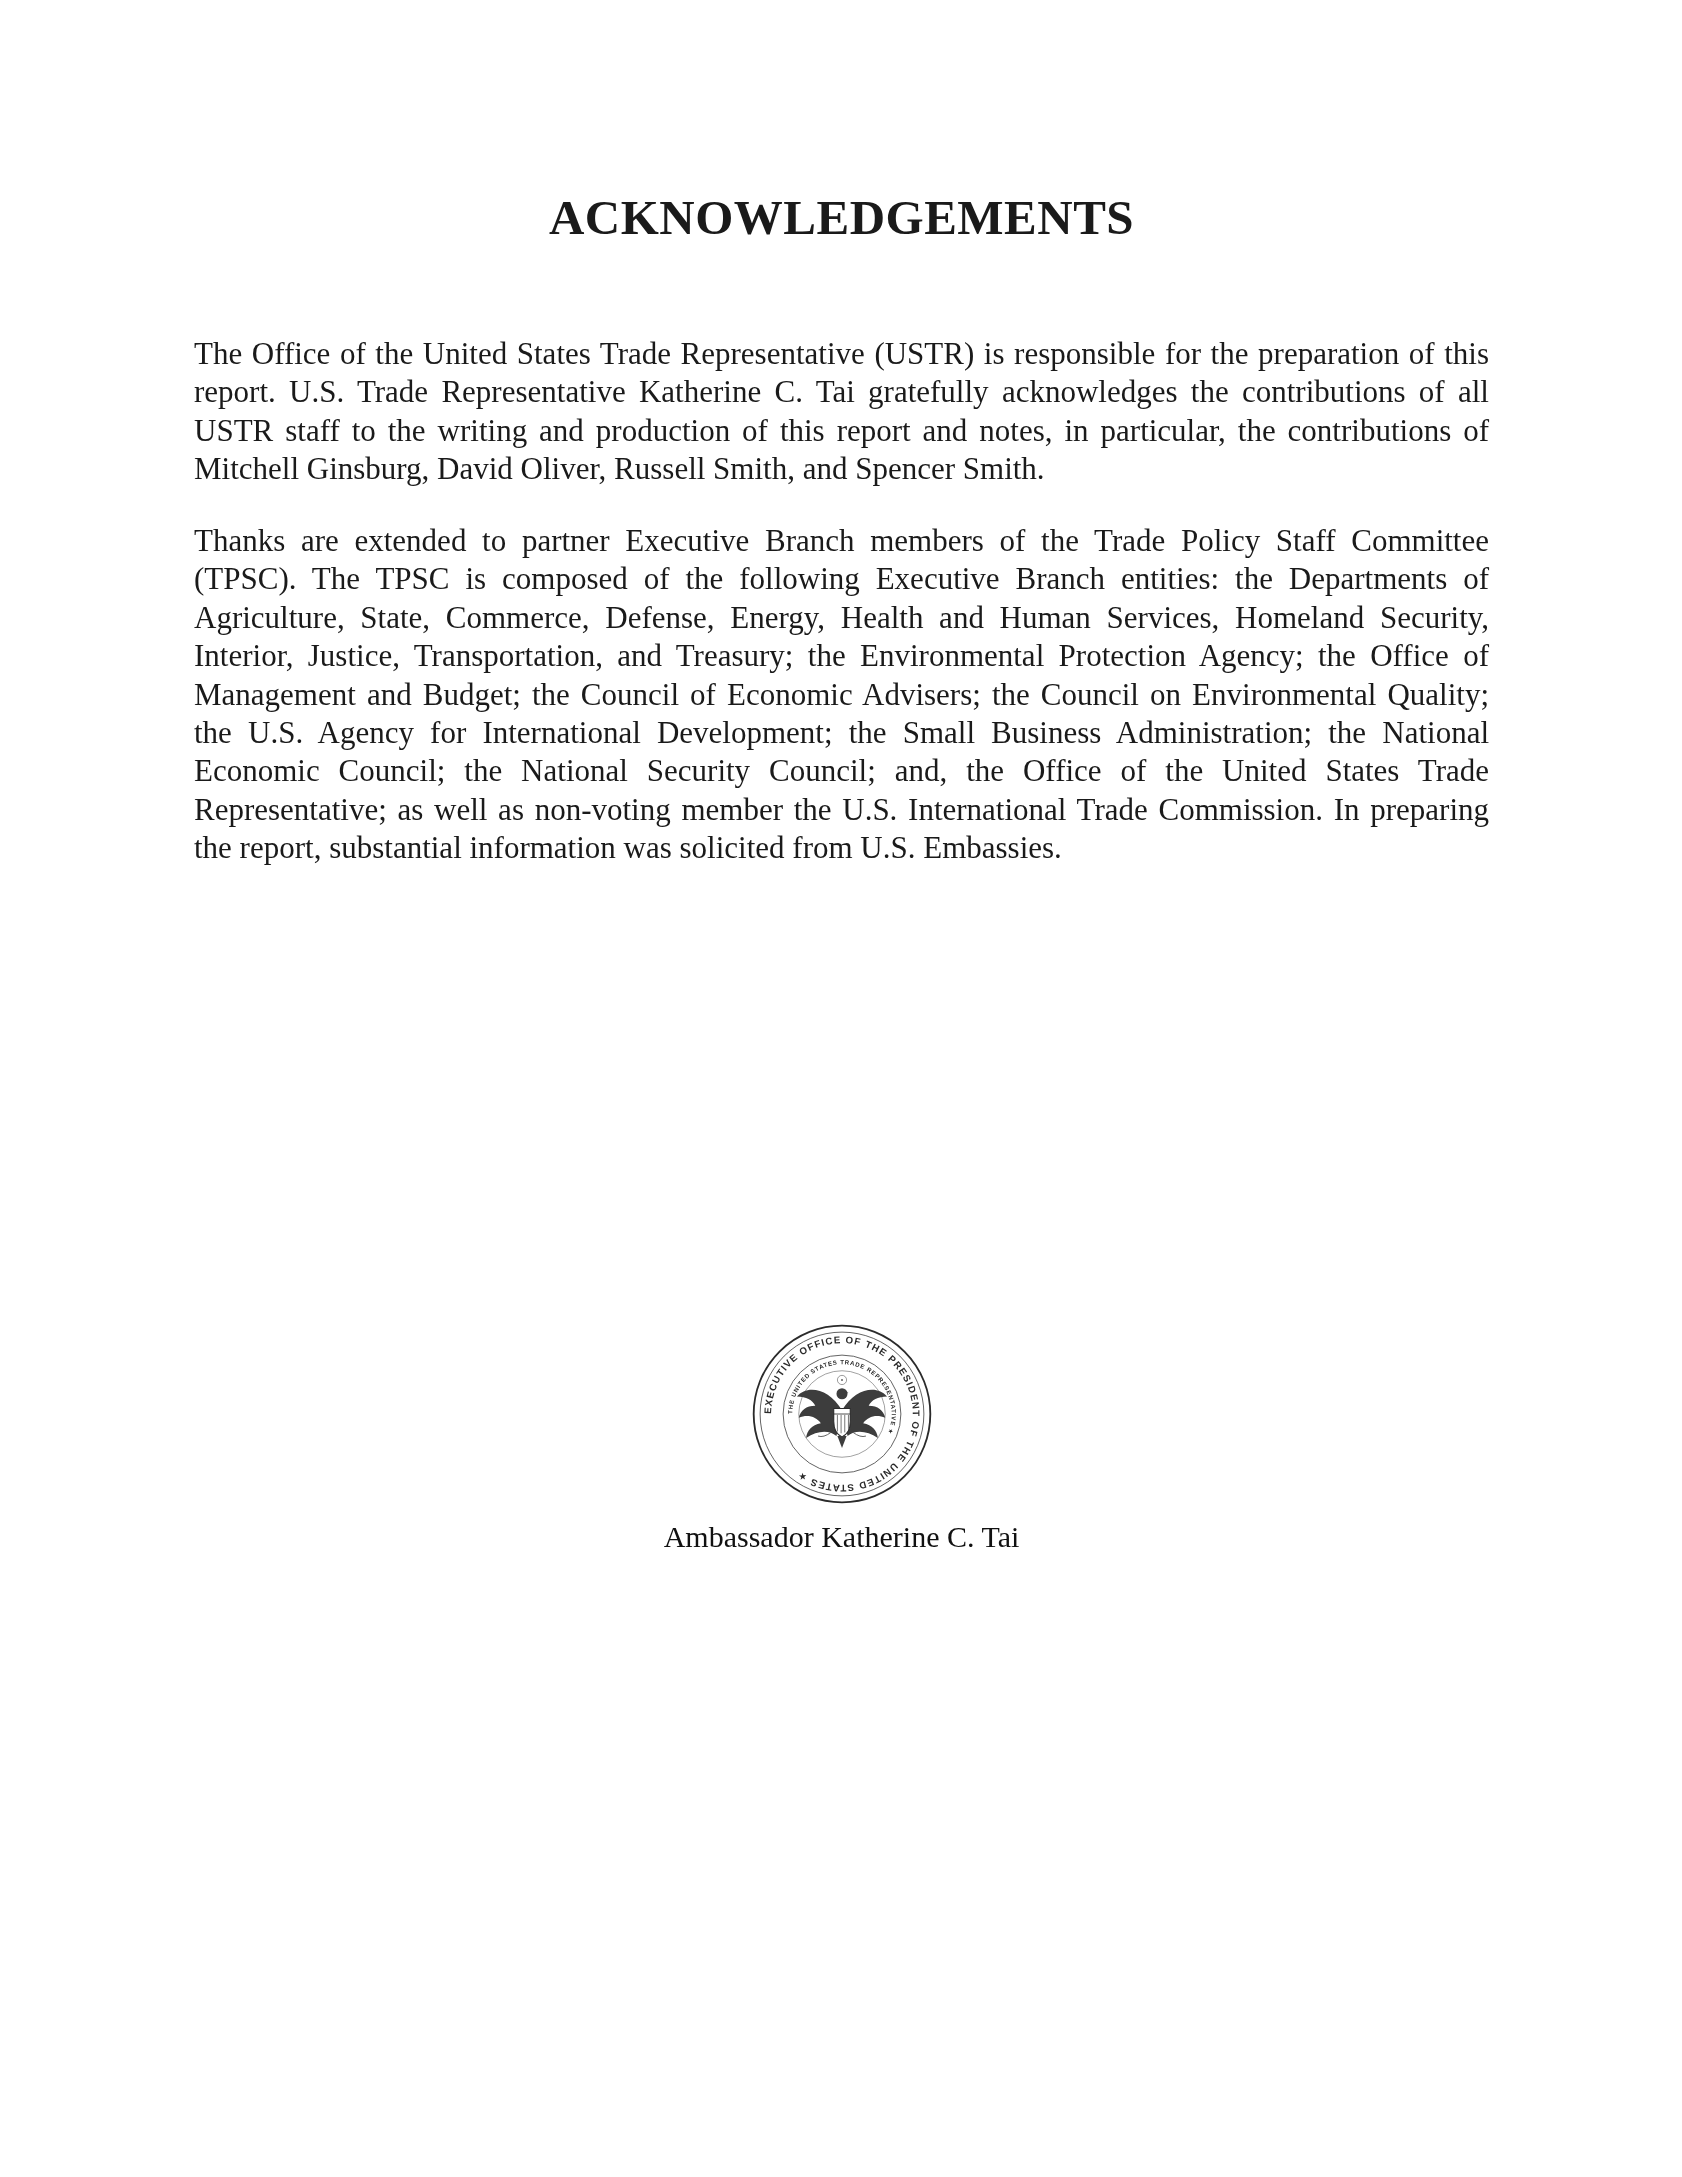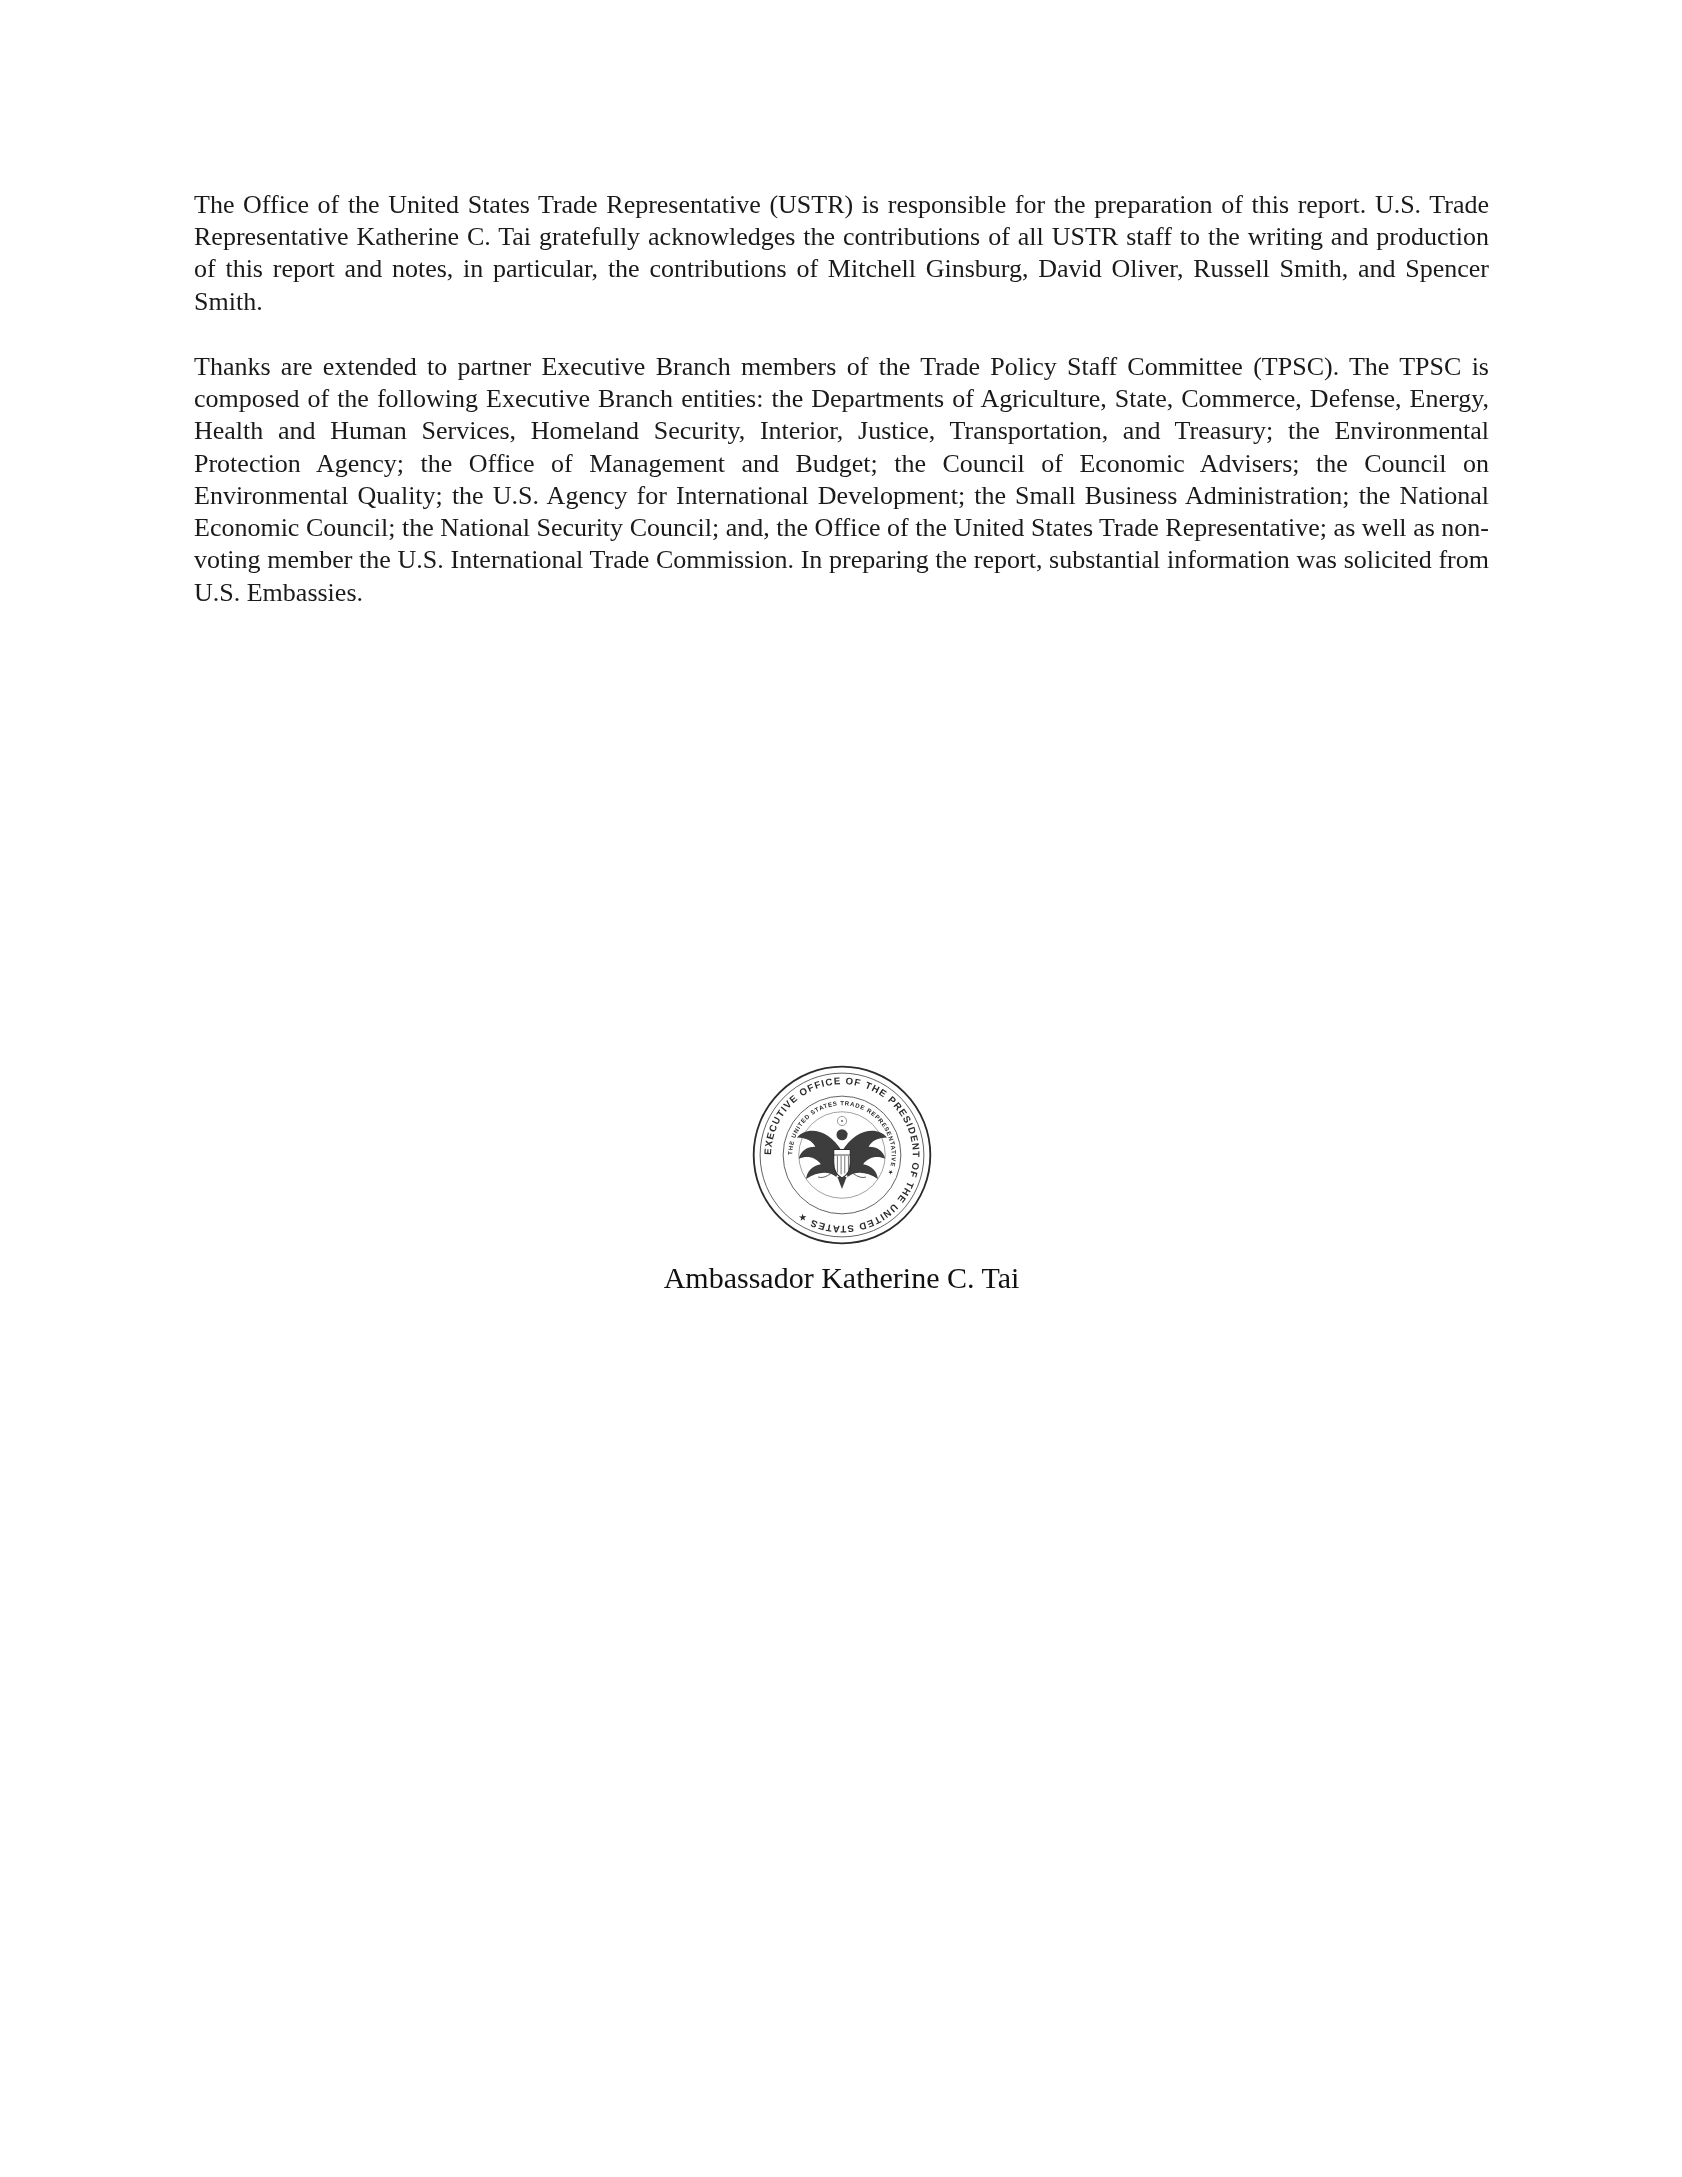--- a/index.html
+++ b/index.html
@@ -19,21 +19,21 @@
   }
   .doc-title {
     text-align: center;
     font-size: 49px;
     font-weight: bold;
     letter-spacing: 0.5px;
     margin-bottom: 89px;
     font-family: "Liberation Serif", "DejaVu Serif", serif;
   }
   .body-paragraph {
-    font-size: 26px;
+    font-size: 31px;
     line-height: 1.24;
     text-align: justify;
     margin-bottom: 33px;
   }
   .seal-wrap {
     margin: 454px auto 13.6px auto;
     width: 184px;
     height: 184px;
     display: block;
   }
@@ -49,20 +49,21 @@
     line-height: 1.22;
     color: #111111;
   }
 </style>
 </head>
 <body>
 
 <div class="page">
   <div class="content">
 
+    <h1 class="doc-title">ACKNOWLEDGEMENTS</h1>
 
     <p class="body-paragraph">The Office of the United States Trade Representative (USTR) is responsible for the preparation of this report.  U.S. Trade Representative Katherine C. Tai gratefully acknowledges the contributions of all USTR staff to the writing and production of this report and notes, in particular, the contributions of Mitchell Ginsburg, David Oliver, Russell Smith, and Spencer Smith.</p>
 
     <p class="body-paragraph">Thanks are extended to partner Executive Branch members of the Trade Policy Staff Committee (TPSC). The TPSC is composed of the following Executive Branch entities:  the Departments of Agriculture, State, Commerce, Defense, Energy, Health and Human Services, Homeland Security, Interior, Justice, Transportation, and Treasury; the Environmental Protection Agency; the Office of Management and Budget; the Council of Economic Advisers; the Council on Environmental Quality; the U.S. Agency for International Development; the Small Business Administration; the National Economic Council; the National Security Council; and, the Office of the United States Trade Representative; as well as non-voting member the U.S. International Trade Commission.  In preparing the report, substantial information was solicited from U.S. Embassies.</p>
 
     <div class="seal-wrap">
       <svg viewBox="0 0 200 200" xmlns="http://www.w3.org/2000/svg">
         <defs>
           <path id="arcOuter" d="M100,100 m-77,0 a77,77 0 1,1 154,0 a77,77 0 1,1 -154,0"></path>
           <path id="arcInner" d="M100,100 m-54,0 a54,54 0 1,1 108,0 a54,54 0 1,1 -108,0"></path>

